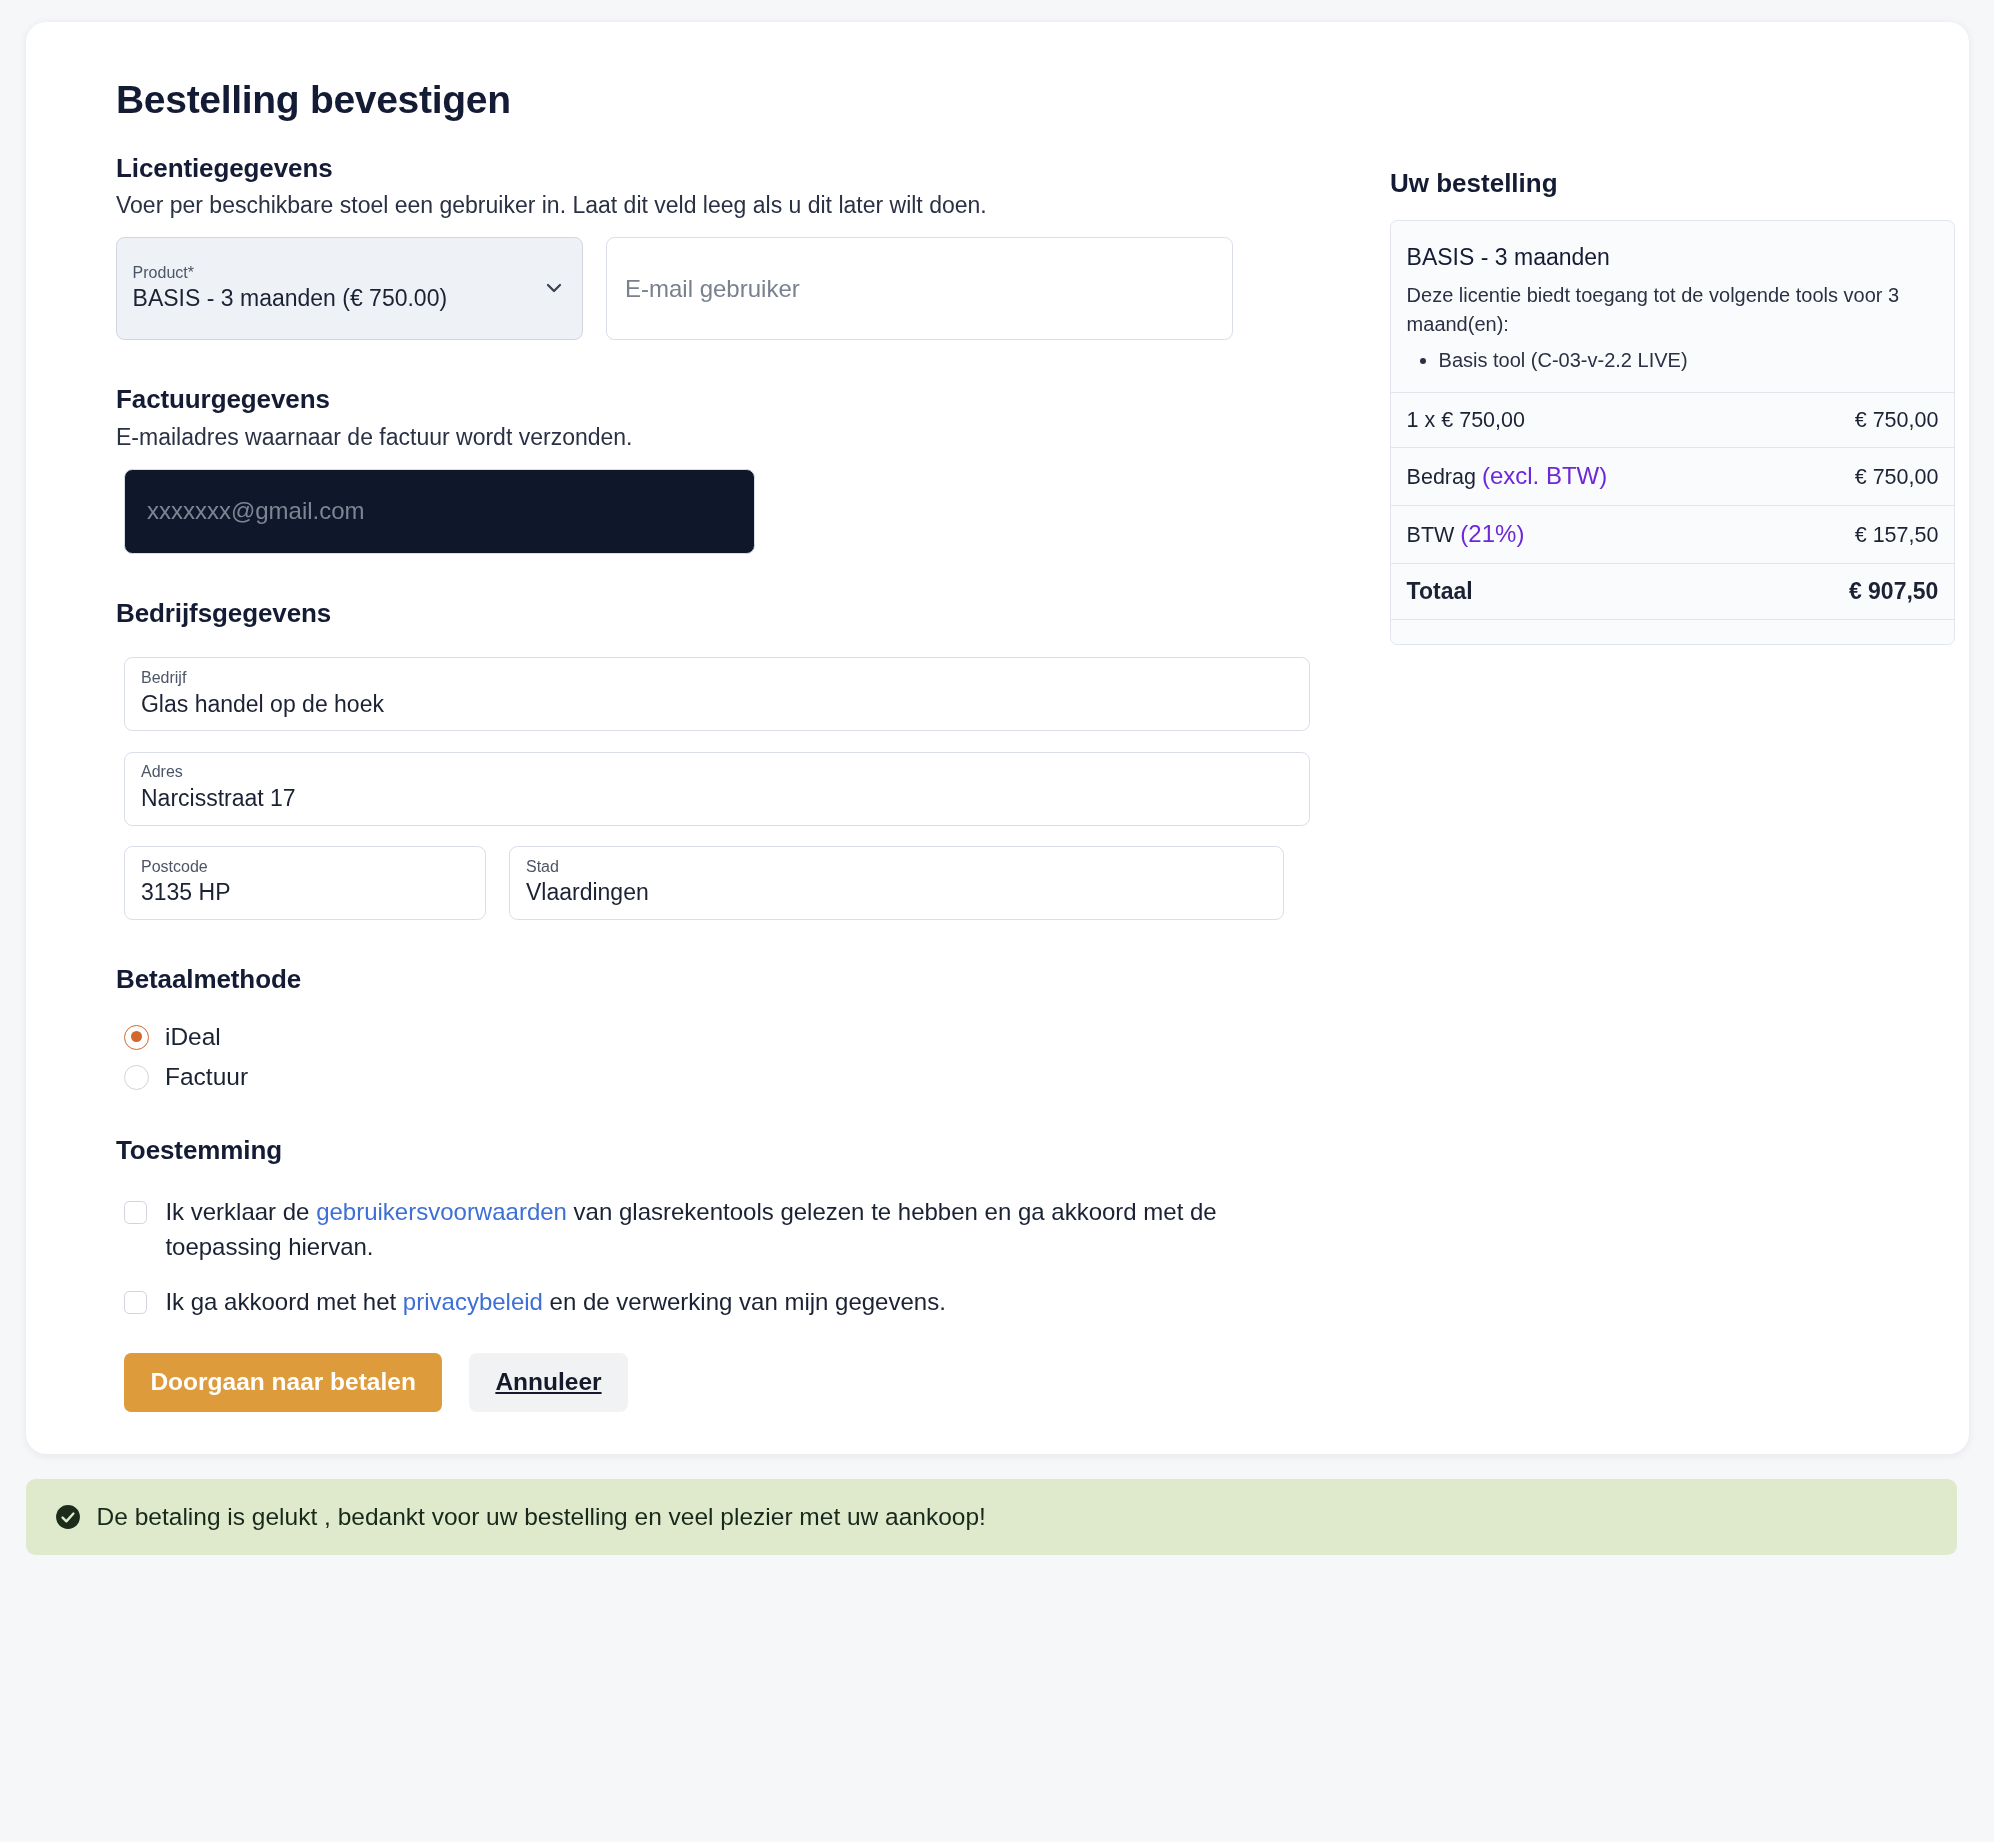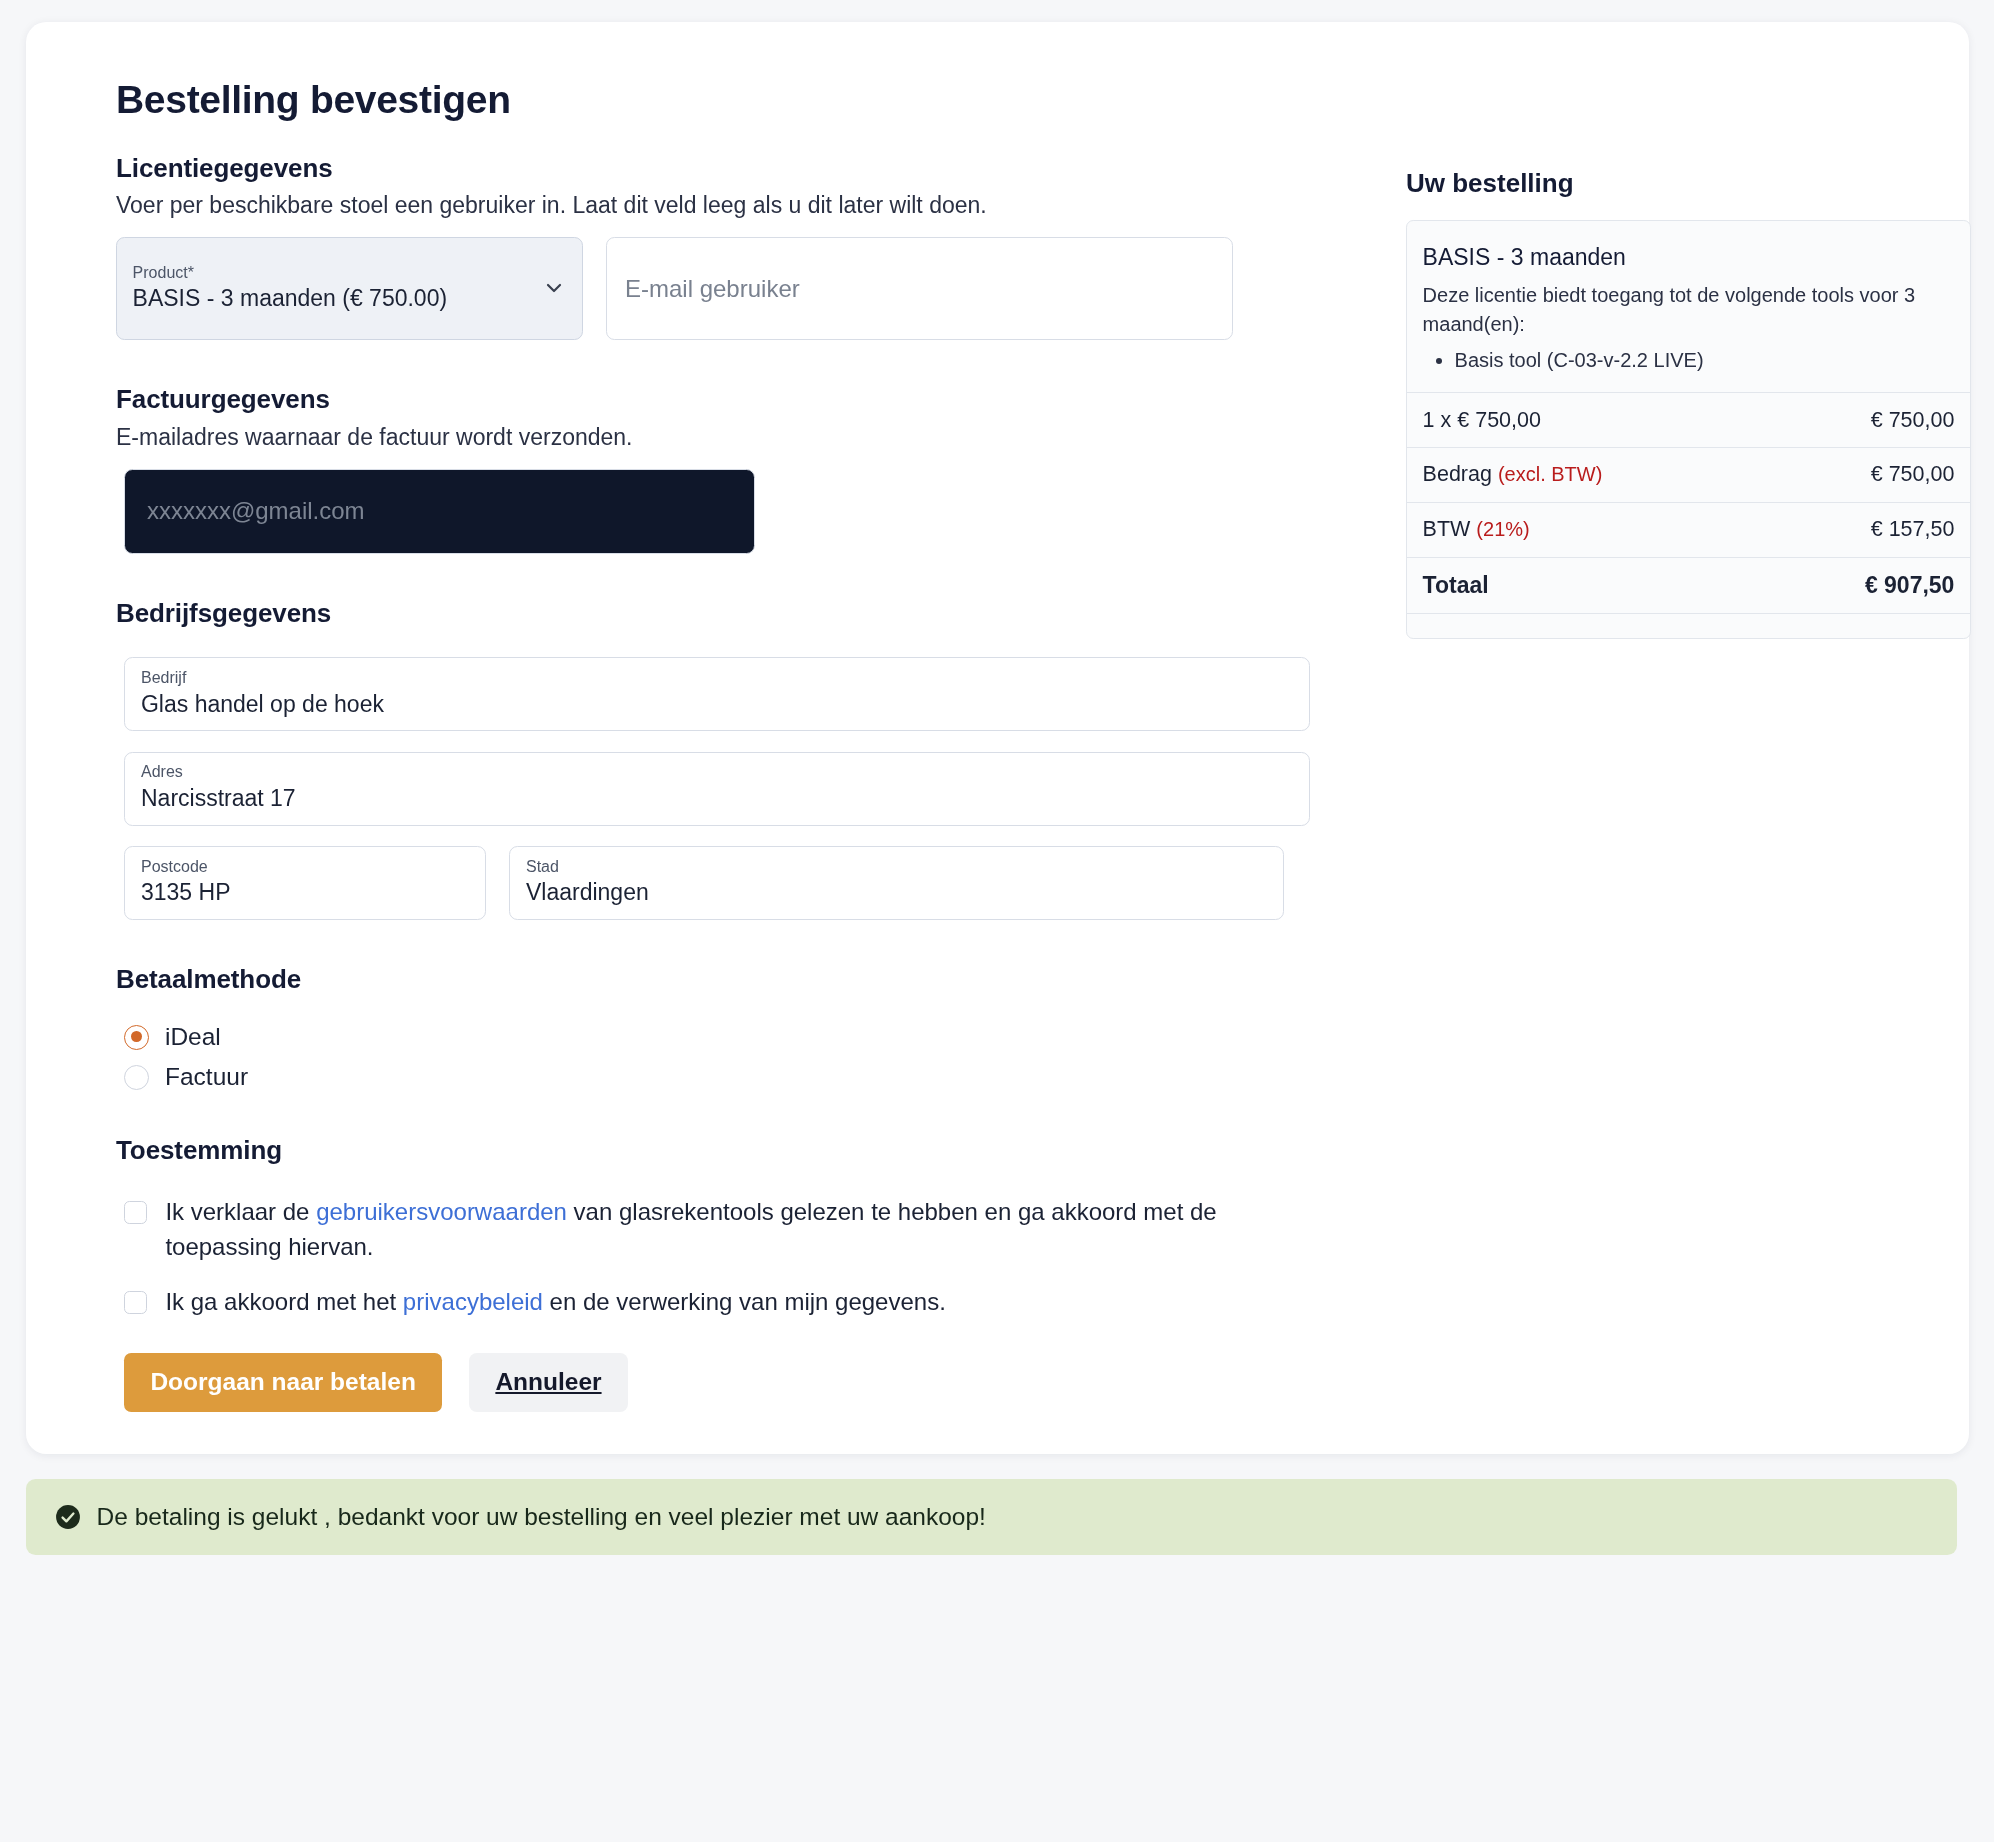--- a/index.html
+++ b/index.html
@@ -25,21 +25,21 @@
   .page-title {
     font-size: 39px;
     font-weight: bold;
     letter-spacing: -0.3px;
     margin: 14.4px 0 31px 0;
     color: #141b34;
   }
   .columns {
     display: flex;
     align-items: flex-start;
-    gap: 52px;
+    gap: 36px;
   }
   .col-left { width: 1238px; flex: 0 0 auto; }
   .col-right { width: 565px; flex: 0 0 auto; padding-top: 15.6px;}
   h2.section {
     font-size: 26px;
     font-weight: bold;
     margin: 0 0 8.4px 0;
     color: #141b34;
     letter-spacing: -0.1px;
   }
@@ -211,21 +211,21 @@
   .sum-list li { font-size: 20px; color: #2b3144; line-height: 1.5; }
   .sum-row {
     display: flex;
     justify-content: space-between;
     align-items: baseline;
     padding: 14.4px 15.6px;
     border-top: 1.2px solid #e2e6ec;
     font-size: 21.5px;
     color: #1b2234;
   }
-  .sum-row .lbl small { font-size: 20px; color: #b91c1c; margin-top: 44px; }
+  .sum-row .lbl small { font-size: 24px; color: #6d28d9; margin-top: 44px; }
   .sum-row.total { font-weight: bold; font-size: 23px; }
   .summary-foot { height: 25px; border-top: 1.2px solid #e2e6ec; }
 
   
   .banner {
     margin: 25px 12px 26px 0;
     background: #dfeacd;
     border-radius: 9.6px;
     display: flex;
     align-items: center;

